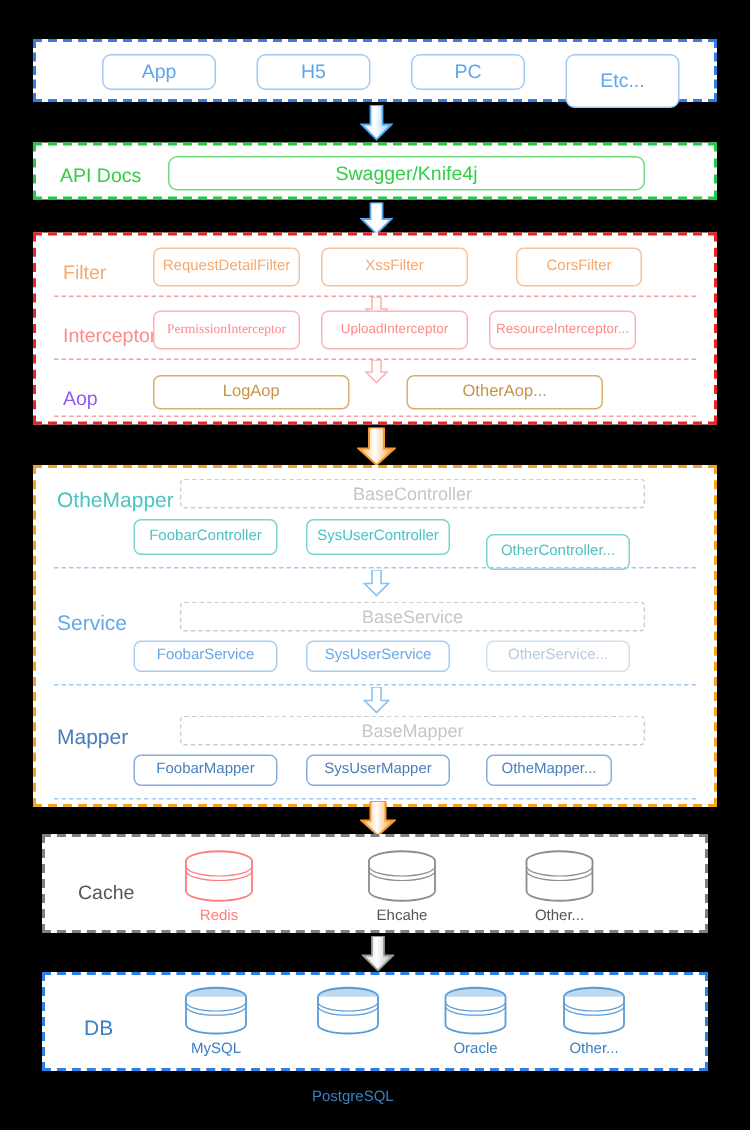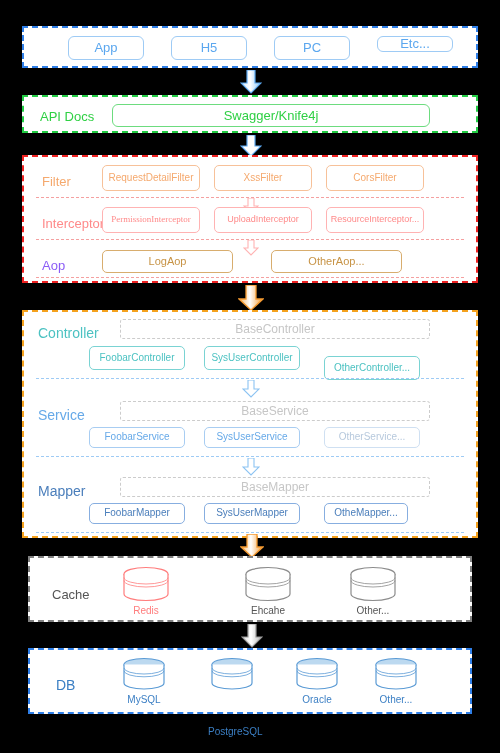--- a/index.html
+++ b/index.html
@@ -107,21 +107,21 @@
 </style>
 </head>
 <body>
 
 <div class="canvas">
 
   <div class="block dashed-blue" style="left:22px; top:26px; width:456px; height:42px;">
     <div class="node client" style="left:44px; top:8px; width:76px; height:24px;">App</div>
     <div class="node client" style="left:147px; top:8px; width:76px; height:24px;">H5</div>
     <div class="node client" style="left:250px; top:8px; width:76px; height:24px;">PC</div>
-    <div class="node client" style="left:353px; top:8px; width:76px; height:16px;">Etc...</div>
+    <div class="node client" style="left:353px; top:8px; width:76px; height:36px;">Etc...</div>
   </div>
 
   <div class="arrow" style="left:240px; top:70px;">
     <svg width="22" height="24" viewBox="0 0 22 24">
       <defs>
         <linearGradient id="gblue" x1="0" y1="0" x2="1" y2="0">
           <stop offset="0%" stop-color="#cfe6fb"></stop>
           <stop offset="45%" stop-color="#ffffff"></stop>
           <stop offset="100%" stop-color="#8cc3f2"></stop>
         </linearGradient>
@@ -139,21 +139,21 @@
     <svg width="22" height="22" viewBox="0 0 22 22">
       <polygon points="7,0 15,0 15,11 21,11 11,21 1,11 7,11" fill="#ffffff" stroke="#5ba7ef" stroke-width="1.2"></polygon>
     </svg>
   </div>
 
   <div class="block dashed-red" style="left:22px; top:155px; width:456px; height:128px;">
 
     <div class="rlabel" style="left:18px; top:18px; color:#f5a96e;">Filter</div>
     <div class="node filter" style="left:78px; top:8px; width:98px; height:26px;">RequestDetailFilter</div>
     <div class="node filter" style="left:190px; top:8px; width:98px; height:26px;">XssFilter</div>
-    <div class="node filter" style="left:302px; top:8px; width:98px; height:26px;">CorsFilter</div>
+    <div class="node filter" style="left:320px; top:8px; width:84px; height:26px;">CorsFilter</div>
     <div class="row-sep" style="top:40px; border-color:#f5a0a0;"></div>
 
     <div class="arrow" style="left:219px; top:41px;">
       <svg width="16" height="16" viewBox="0 0 16 16">
         <polygon points="5,0 11,0 11,8 15,8 8,15 1,8 5,8" fill="#ffffff" stroke="#ffb3b3" stroke-width="1.1"></polygon>
       </svg>
     </div>
 
     <div class="rlabel" style="left:18px; top:60px; color:#ff8a8a;">Interceptor</div>
     <div class="node interceptor" style="left:78px; top:50px; width:98px; height:26px;font-family:Liberation Serif, serif;">PermissionInterceptor</div>
@@ -181,21 +181,21 @@
           <stop offset="45%" stop-color="#ffffff"></stop>
           <stop offset="100%" stop-color="#f59a30"></stop>
         </linearGradient>
       </defs>
       <polygon points="8,0 18,0 18,14 25,14 13,25 1,14 8,14" fill="url(#gorange1)" stroke="#f59a30" stroke-width="1.3"></polygon>
     </svg>
   </div>
 
   <div class="block dashed-orange" style="left:22px; top:310px; width:456px; height:228px;">
 
-    <div class="rlabel" style="left:14px; top:14px; color:#4cc2c2; font-size:14px;">Controller</div>
+    <div class="rlabel" style="left:14px; top:14px; color:#4cc2c2; font-size:14px;">OtheMapper</div>
     <div class="node base" style="left:96px; top:7px; width:310px; height:20px;">BaseController</div>
     <div class="node controller" style="left:65px; top:34px; width:96px; height:24px;">FoobarController</div>
     <div class="node controller" style="left:180px; top:34px; width:96px; height:24px;">SysUserController</div>
     <div class="node controller" style="left:300px; top:44px; width:96px; height:24px;">OtherController...</div>
     <div class="row-sep" style="top:66px; border-color:#9ecbf5;"></div>
 
     <div class="arrow" style="left:218px; top:68px;">
       <svg width="18" height="18" viewBox="0 0 18 18">
         <polygon points="6,0 12,0 12,9 17,9 9,17 1,9 6,9" fill="#ffffff" stroke="#8cc3f2" stroke-width="1.1"></polygon>
       </svg>

